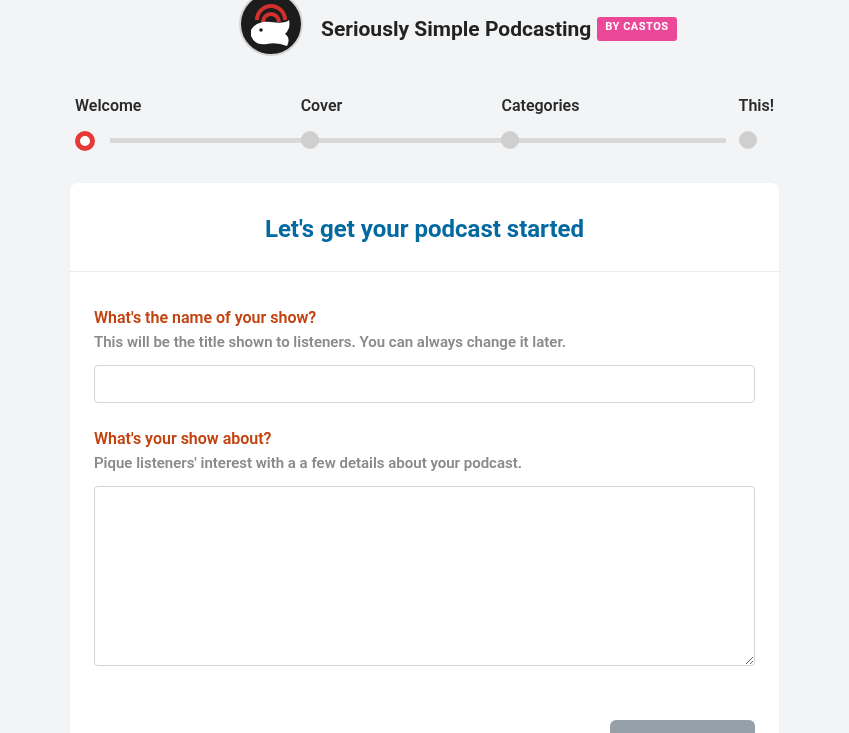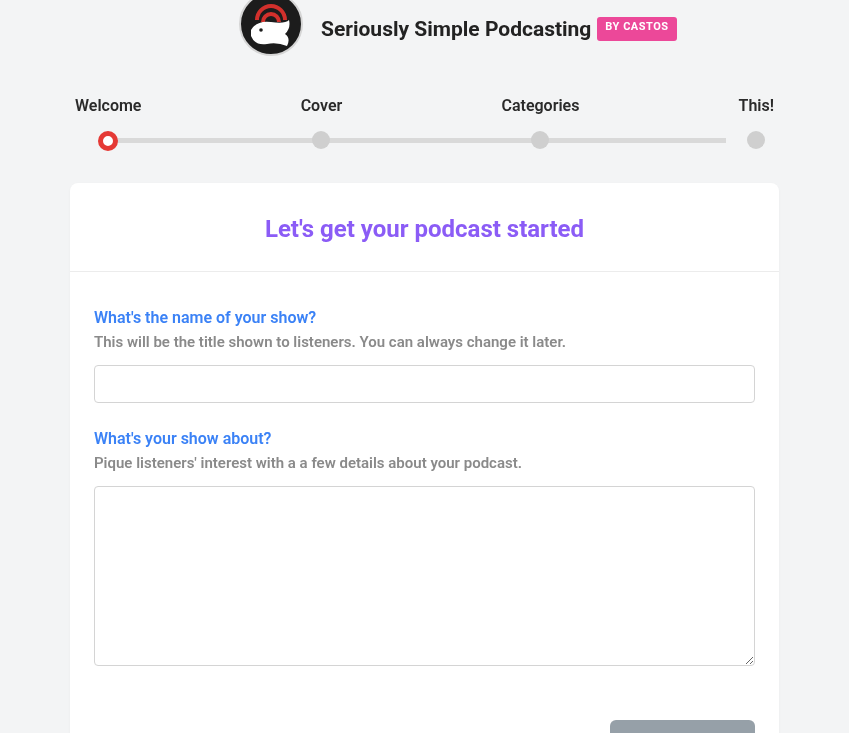--- a/index.html
+++ b/index.html
@@ -81,21 +81,20 @@
       justify-content: space-between;
       align-items: flex-start;
       padding: 0 75px;
       margin-top: 38px;
       position: relative;
     }
     
     .step {
       display: flex;
       flex-direction: column;
-      align-items: center;
       gap: 16px;
       position: relative;
       z-index: 2;
     }
     
     .step-label {
       font-size: 16px;
       font-weight: 600;
       color: #2a2a2a;
     }
@@ -134,36 +133,36 @@
     
     .card-header {
       padding: 32px 24px 28px 24px;
       border-bottom: 1px solid #ececec;
       text-align: center;
     }
     
     .card-title {
       font-size: 24px;
       font-weight: 700;
-      color: #8b5cf6;
+      color: #0369a1;
     }
     
     .card-body {
       padding: 36px 24px 24px 24px;
     }
     
     .form-group {
       margin-bottom: 26px;
     }
     
     .form-label {
       display: block;
       font-size: 16px;
       font-weight: 600;
-      color: #3b82f6;
+      color: #c2410c;
       margin-bottom: 6px;
     }
     
     .form-hint {
       font-size: 15px;
       color: #8a8a8a;
       font-weight: 600;
       margin-bottom: 14px;
     }
     

